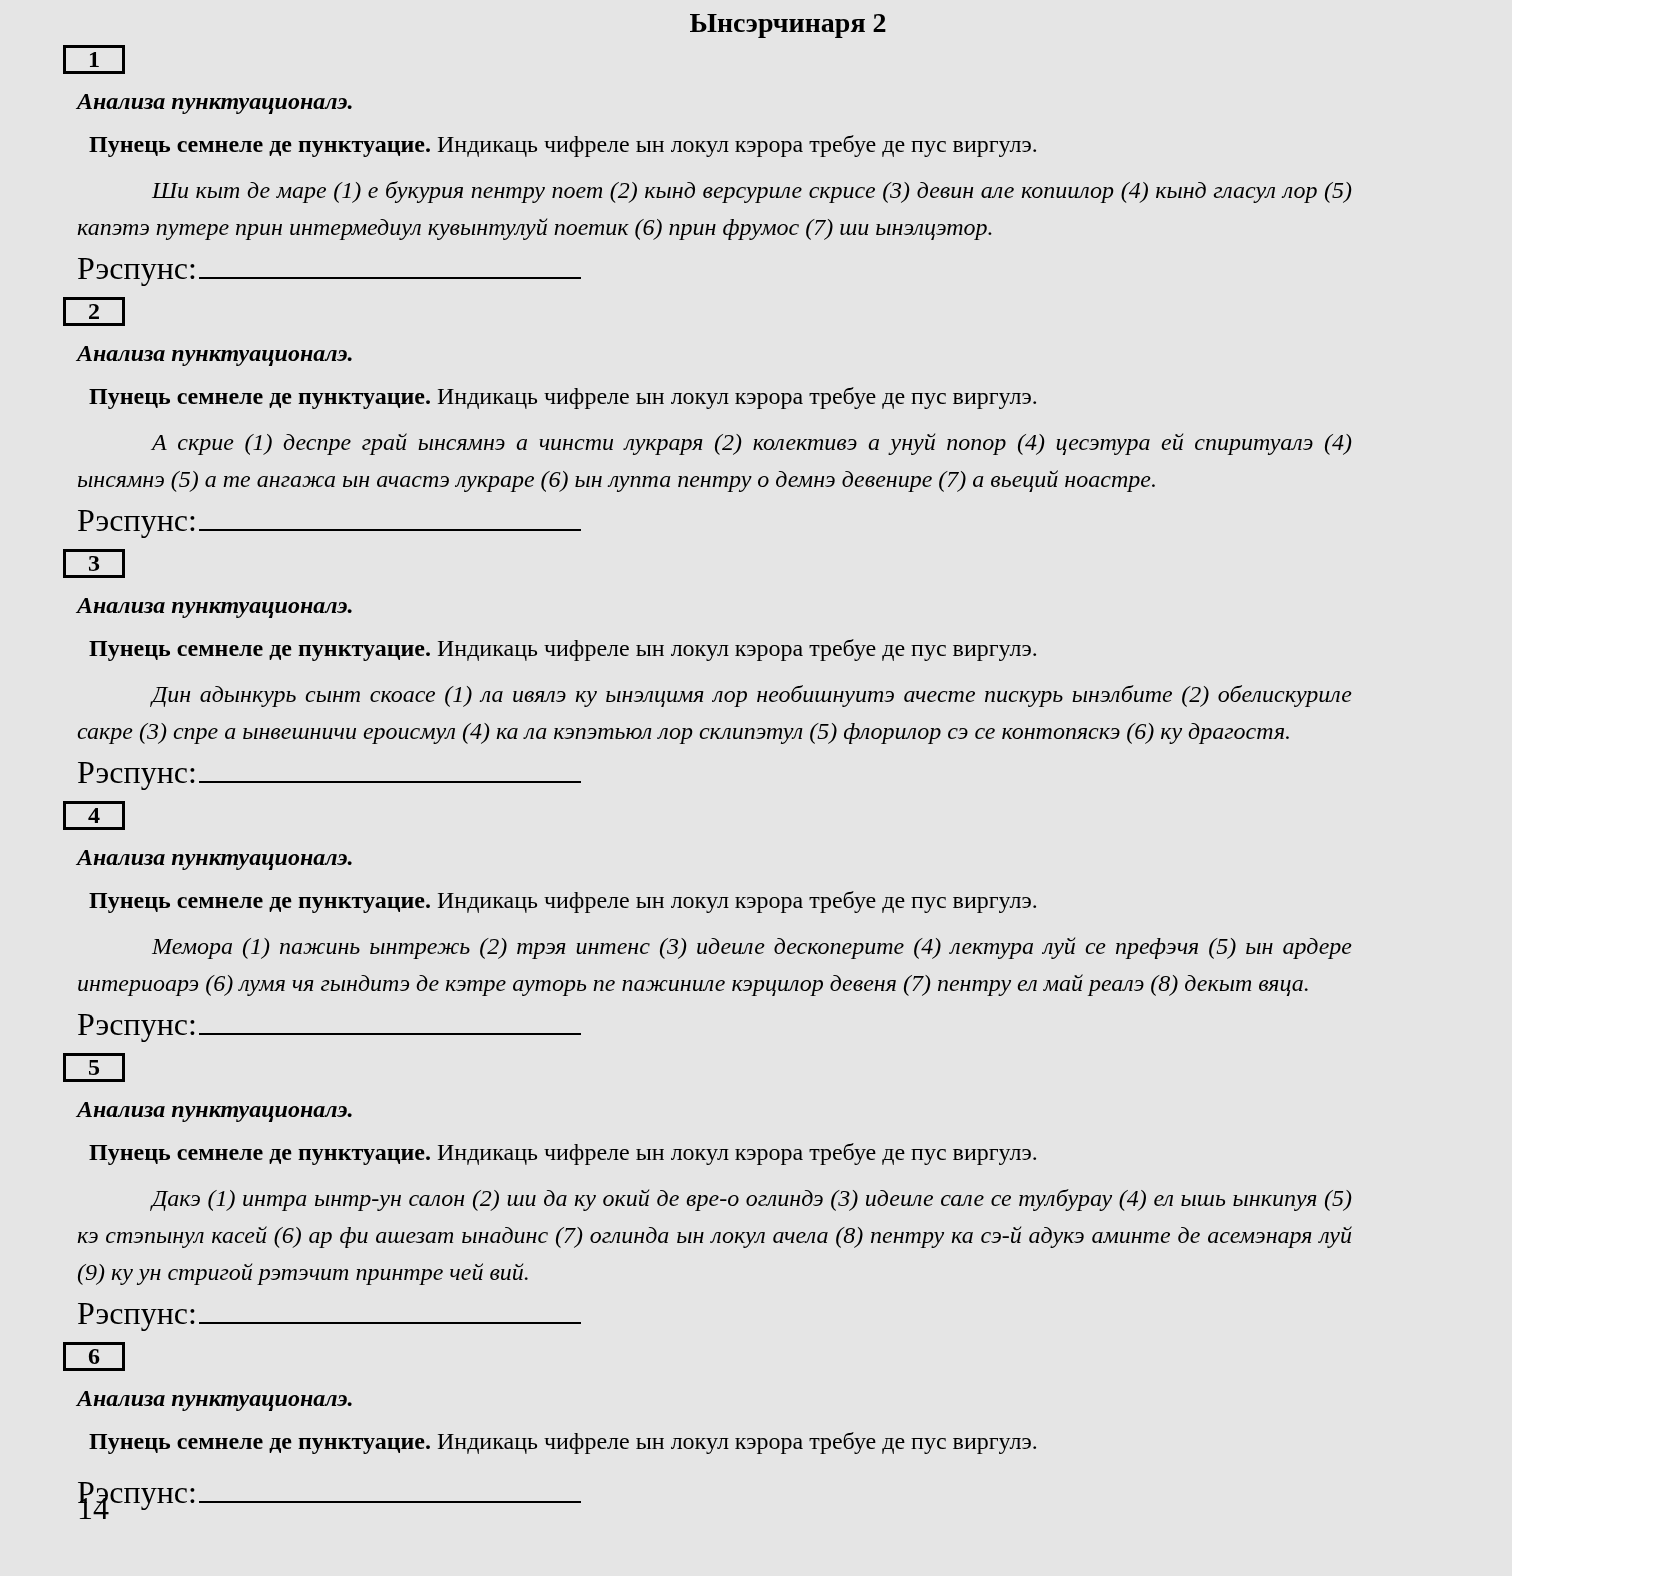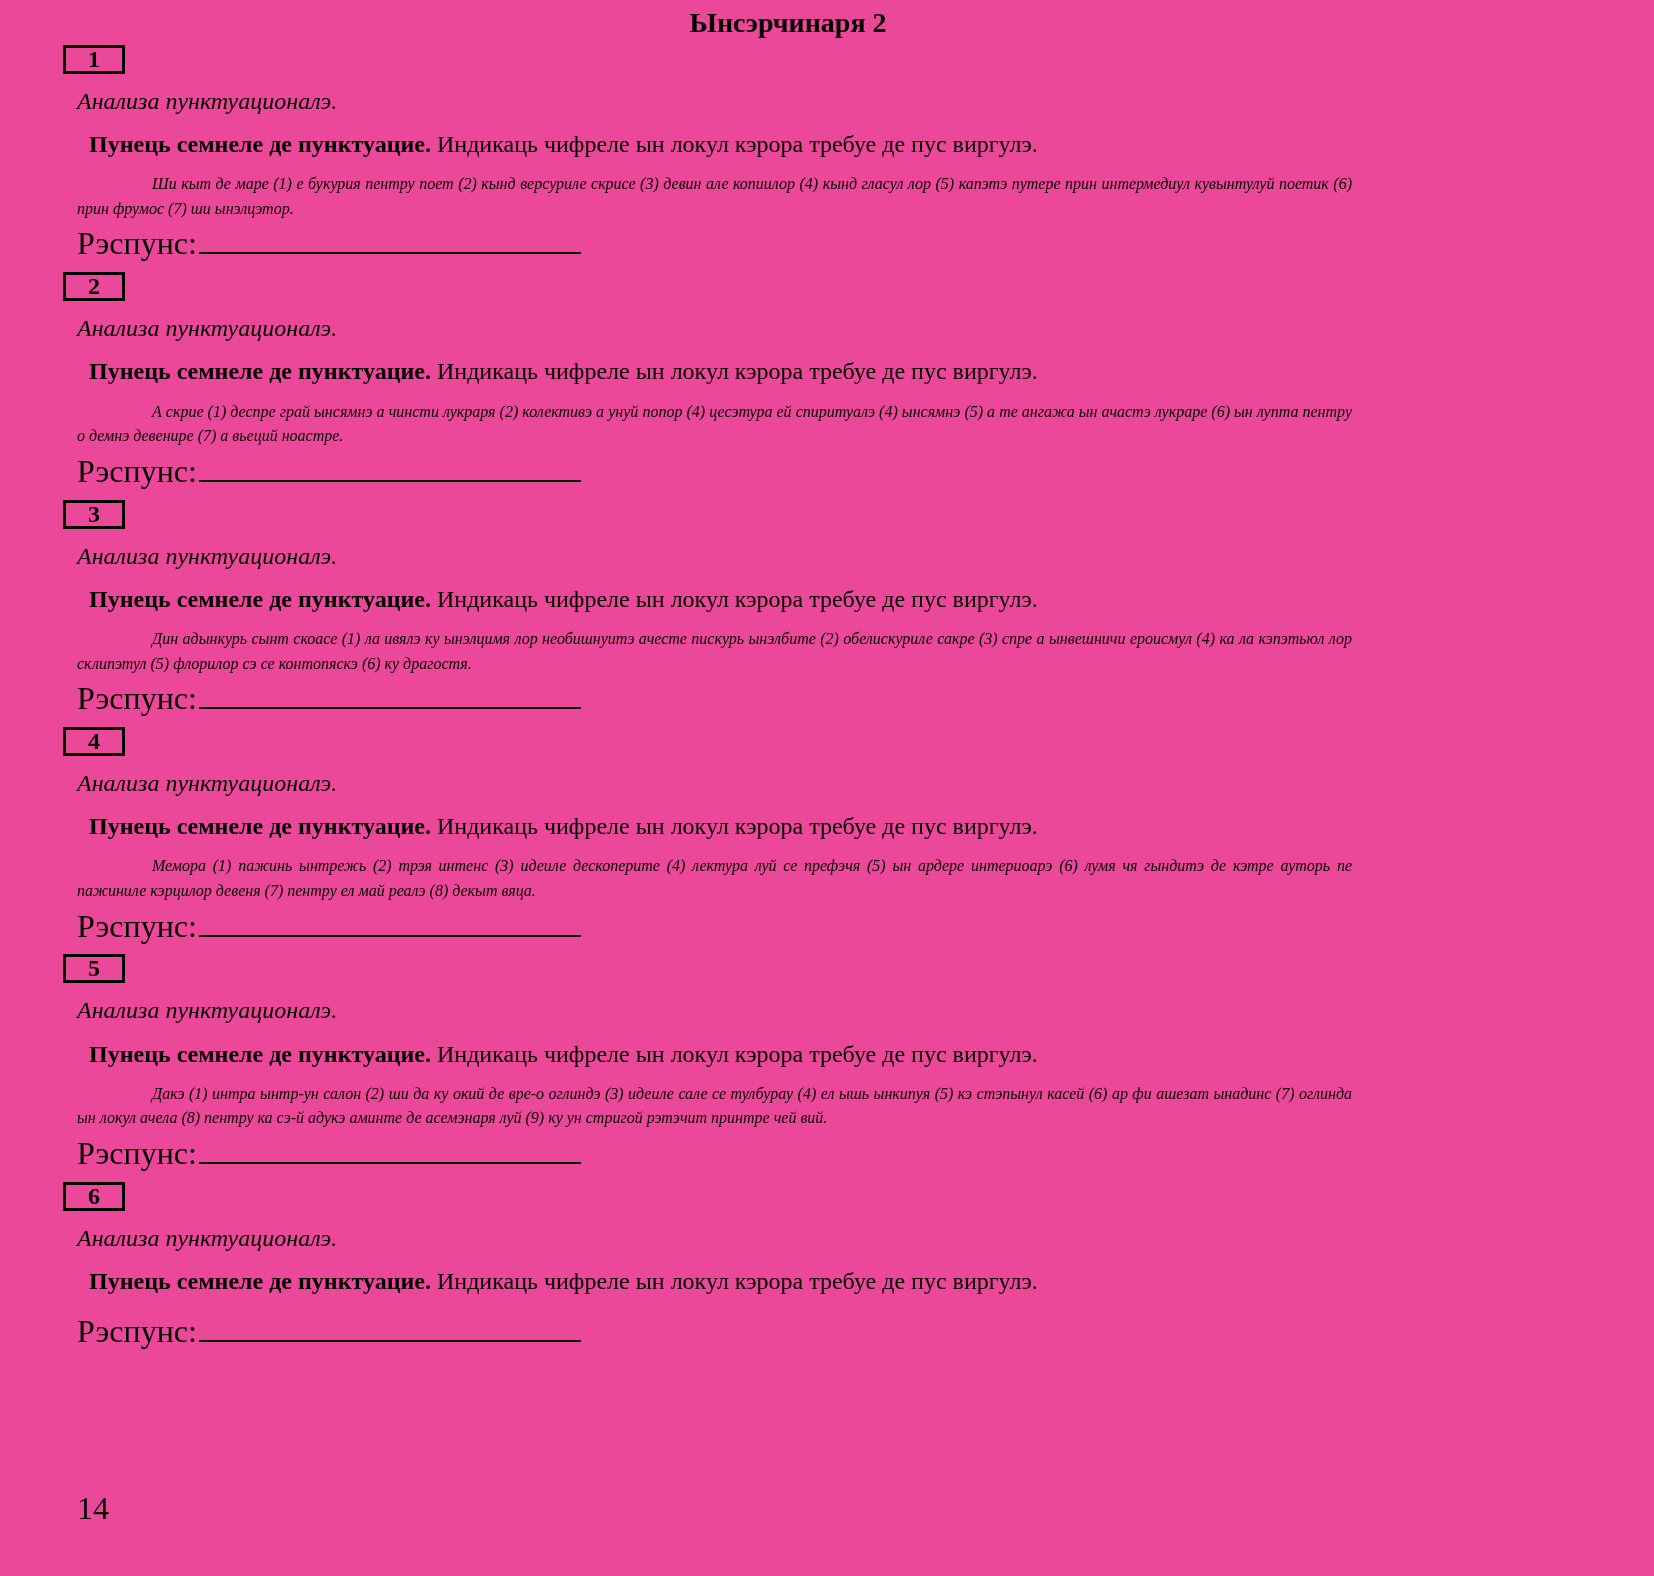--- a/index.html
+++ b/index.html
@@ -2,23 +2,23 @@
 <html><head>
 <meta charset="utf-8">
 <style>
   html, body {
     margin: 0;
     padding: 0;
     background: #ffffff;
   }
   .page {
     position: relative;
-    width: 1654px;
+    width: 1512px;
     height: 1576px;
-    background: #ec4899;
+    background: #e5e5e5;
     color: #000000;
     font-family: "Liberation Serif", "DejaVu Serif", serif;
     overflow: hidden;
     box-sizing: border-box;
     padding-top: 8px;
   }
   .title {
     width: 1576px;
     text-align: center;
     font-weight: bold;
@@ -42,37 +42,37 @@
     margin-bottom: 12px;
     display: flex;
     align-items: center;
     justify-content: center;
     font-weight: bold;
     font-size: 24px;
     box-sizing: border-box;
   }
   .analysis {
     margin: 0;
-    font-weight: normal;
+    font-weight: bold;
     font-style: italic;
     font-size: 24px;
     line-height: 1.3;
   }
   .instruction {
     margin: 12px;
     font-size: 24px;
     line-height: 1.3;
   }
   .instruction .lead {
     font-weight: bold;
   }
   .passage {
     margin: 0;
     font-style: italic;
-    font-size: 16px;
+    font-size: 24px;
     line-height: 1.54;
     text-align: justify;
     text-indent: 75px;
   }
   .answer {
     margin: 0;
     font-size: 32px;
     line-height: 1.4;
   }
   .answer-blank {

